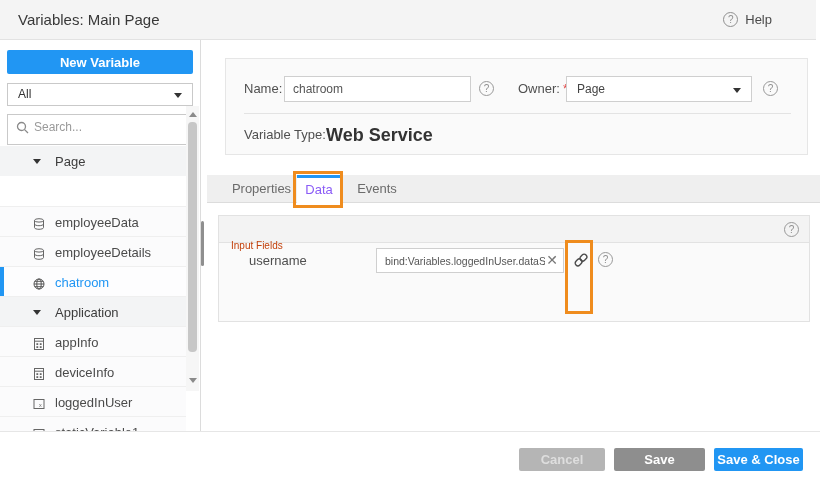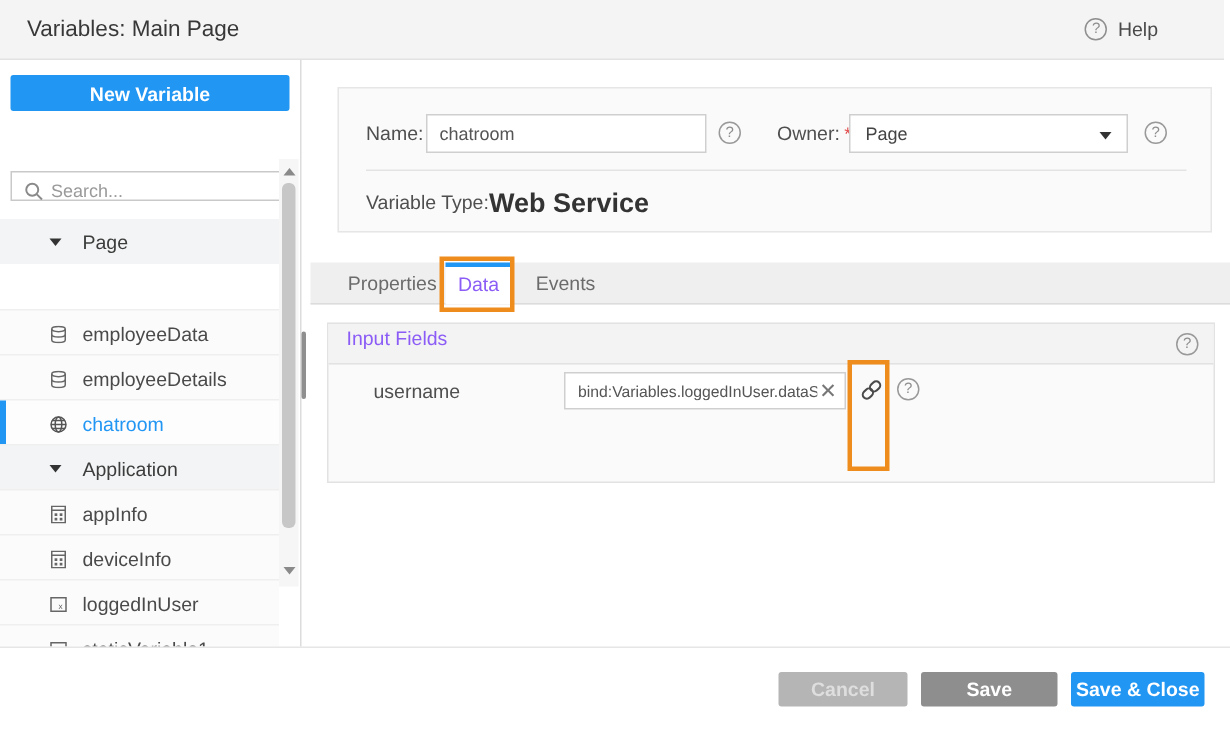--- a/index.html
+++ b/index.html
@@ -22,21 +22,21 @@
              background:#fff; border-right:1px solid #dcdcdc; }
   .btn-new-variable { position:absolute; left:7px; top:10px; width:186px; height:24px;
              background:#2196f3; color:#fff; font-size:13px; font-weight:bold;
              border:none; border-radius:2px; cursor:pointer; font-family:inherit; }
   .filter-select { position:absolute; left:7px; top:43px; width:186px; height:23px;
              border:1px solid #c9c9c9; background:#fff; font-size:12px; color:#333;
              line-height:21px; padding-left:10px; cursor:pointer; }
   .caret-down { position:absolute; right:10px; top:9px; width:0; height:0;
              border-left:4px solid transparent; border-right:4px solid transparent;
              border-top:5px solid #333; }
-  .search-box { position:absolute; left:7px; top:74px; width:186px; height:20px;
+  .search-box { position:absolute; left:7px; top:74px; width:186px; height:31px;
              border:1px solid #c9c9c9; background:#fff; }
   .search-box svg { position:absolute; left:8px; top:6px; }
   .search-input { position:absolute; left:26px; top:1px; width:155px; height:21px;
              border:none; outline:none; font-size:12px; color:#555; font-family:inherit; background:transparent; }
   .search-input::placeholder { color:#9a9a9a; }
 
   .slist { position:absolute; left:0; top:106px; width:201px; height:285px; overflow:hidden; }
   .srow { position:absolute; left:0; width:186px; height:30px; border-top:1px solid #efefef;
           background:#fbfbfc; cursor:pointer; }
   .srow.group { background:#f3f4f5; }
@@ -84,21 +84,21 @@
           line-height:24px; color:#8b5cf6; }
   .tab-events { left:146px; width:48px; }
   .annot { position:absolute; border:3px solid #ef8c1e; background:transparent; pointer-events:none; }
   .annot-data { left:293px; top:171px; width:50px; height:37px; }
 
   
   .if-panel { position:absolute; left:218px; top:215px; width:592px; height:107px;
           background:#fafafa; border:1px solid #e2e2e2; }
   .if-header { position:absolute; left:0; top:0; width:100%; height:27px; background:#f3f3f3;
           border-bottom:1px solid #e2e2e2; }
-  .if-title { position:absolute; left:12px; top:2px; font-size:13px; color:#8b5cf6; }
+  .if-title { position:absolute; left:12px; top:24px; font-size:10px; color:#c2410c; }
   .if-header .help-sm { right:10px; top:6px; }
   .if-row { position:absolute; left:0; width:100%; height:26px; }
   .if-row-1 { top:32px; } .if-row-2 { top:69px; }
   .if-label { position:absolute; left:30px; top:5px; font-size:13px; color:#4f4f4f; }
   .bind-wrap { position:absolute; left:157px; top:0; width:188px; height:25px;
           border:1px solid #cfcfcf; background:#fff; }
   .bind-input { position:absolute; left:0; top:0; width:168px; height:23px; border:none; outline:none;
           font-size:10.5px; color:#555; padding:0 0 0 8px; font-family:inherit; background:transparent; }
   .clear-x { position:absolute; right:3px; top:2px; width:16px; height:19px; border:none; background:transparent;
           color:#777; font-size:14px; line-height:19px; text-align:center; cursor:pointer; padding:0; }
@@ -125,20 +125,24 @@
     <div class="header-title">Variables: Main Page</div>
     <div class="help-wrap">
       <span class="help-circle"></span>
       <span class="help-label">Help</span>
     </div>
   </div>
 
   <div class="sidebar">
     <button class="btn-new-variable">New Variable</button>
 
+    <div class="filter-select">
+      <span>All</span>
+      <span class="caret-down"></span>
+    </div>
 
     <div class="search-box">
       <svg width="13" height="13" viewBox="0 0 13 13">
           <circle cx="5.5" cy="5.5" r="4" fill="none" stroke="#8a8a8a" stroke-width="1.3"></circle>
           <line x1="8.6" y1="8.6" x2="12" y2="12" stroke="#8a8a8a" stroke-width="1.3"></line>
         </svg>
       <input class="search-input" placeholder="Search..." style="">
     </div>
 
     <div class="slist">

